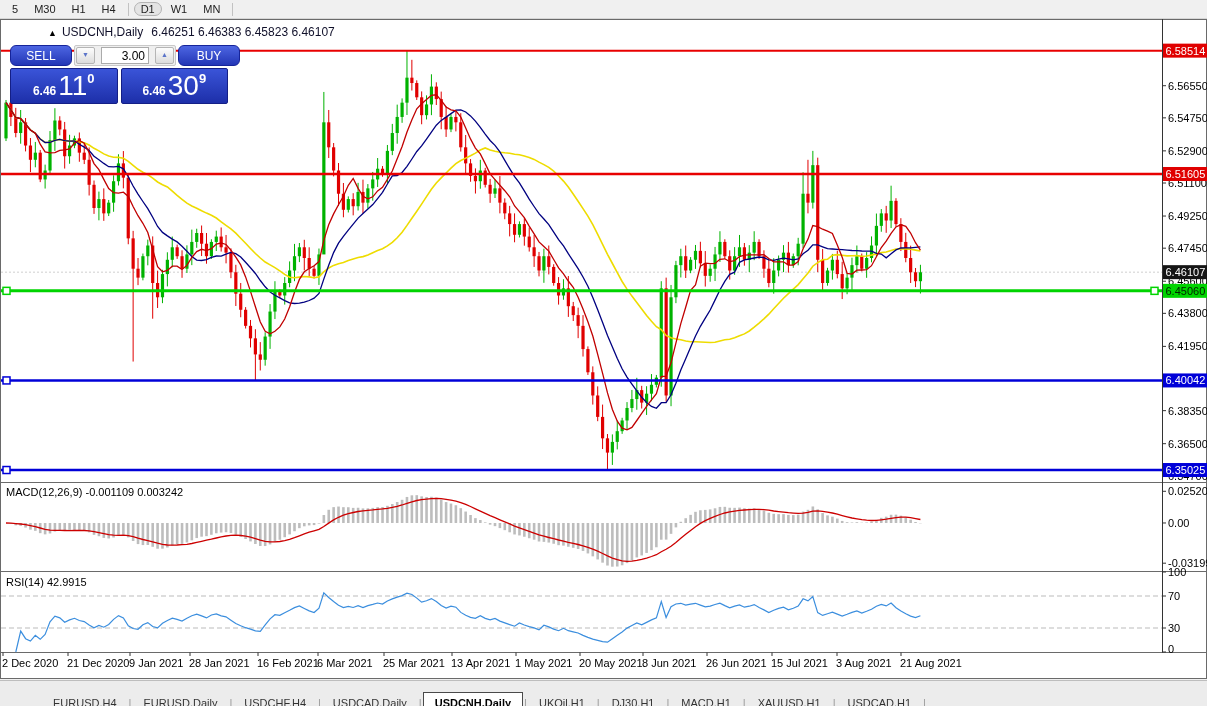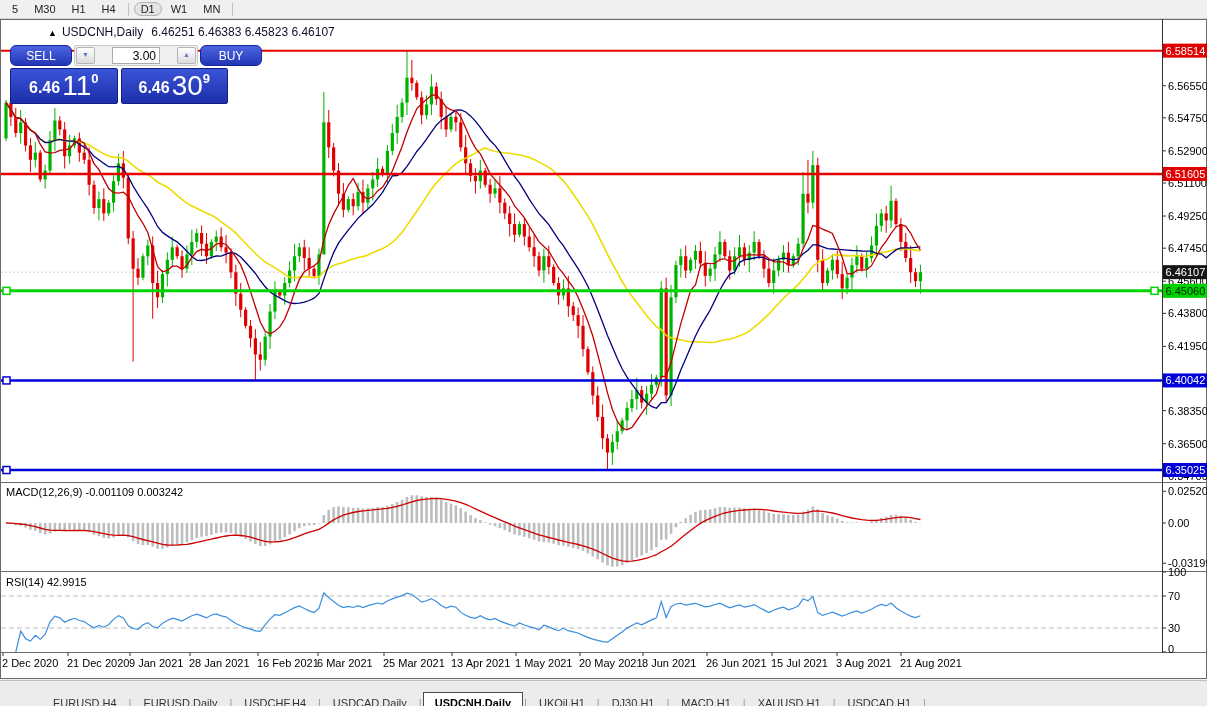--- a/index.html
+++ b/index.html
@@ -18,30 +18,30 @@
              white-space:nowrap;margin-left:40px;}
   .title-row .arrow{font-size:9px;margin-right:5px;color:#000;}
   .title-row .ohlc{margin-left:8px;}
   
   .trade-panel{position:absolute;left:10px;top:45px;width:218px;z-index:5;}
   .tp-row1{display:flex;height:21px;gap:2px;align-items:stretch;}
   .btn-sell,.btn-buy{flex:0 0 62px;background:linear-gradient(#4d66e2,#2336b6);color:#fff;
       font-size:12px;text-align:center;line-height:21px;border:1px solid #16249a;border-radius:6px;
       box-sizing:border-box;cursor:default;}
   .stepper{flex:1;display:flex;align-items:center;background:#efefef;border:1px solid #c9c9c9;
-      border-radius:2px;box-sizing:border-box;padding:1px;gap:17px;}
+      border-radius:2px;box-sizing:border-box;padding:1px;gap:6px;}
   .step-btn{width:17px;height:15px;background:linear-gradient(#fdfdfd,#dcdcdc);border:1px solid #b5b5b5;
       color:#5b74c9;font-size:7px;line-height:14px;text-align:center;border-radius:2px;}
   .vol-input{flex:1;width:40px;min-width:0;border:1px solid #ababab;font-size:12px;text-align:right;
       padding:0 3px;height:15px;font-family:"Liberation Sans",sans-serif;}
   .tp-row2{display:flex;gap:3px;margin-top:2px;}
   .price-box{flex:1;height:36px;background:linear-gradient(#3a54d8,#1d2fa9);border:1px solid #141f86;
       border-radius:2px;color:#fff;display:flex;align-items:flex-end;justify-content:center;
       padding-bottom:3px;box-sizing:border-box;}
-  .px-small{font-size:16px;font-weight:bold;margin-right:2px;line-height:1.5;}
+  .px-small{font-size:12px;font-weight:bold;margin-right:2px;line-height:1.5;}
   .px-big{font-size:28px;font-weight:normal;line-height:0.95;}
   .px-sup{font-size:13px;font-weight:bold;align-self:flex-start;margin-top:2px;}
   
   .tabs{position:absolute;left:0;top:680px;width:1207px;height:44px;z-index:4;background:#ececec;
       border-top:1px solid #bdbdbd;display:flex;align-items:center;padding-left:42px;
       font-size:11px;color:#333;box-sizing:border-box;}
   .tab{padding:4px 11px;white-space:nowrap;}
   .tab.active{background:#fff;border:1px solid #4a4a4a;border-bottom:1px solid #fff;
       font-weight:bold;color:#000;}
   .tab-sep{color:#9a9a9a;padding:0 1px;}

